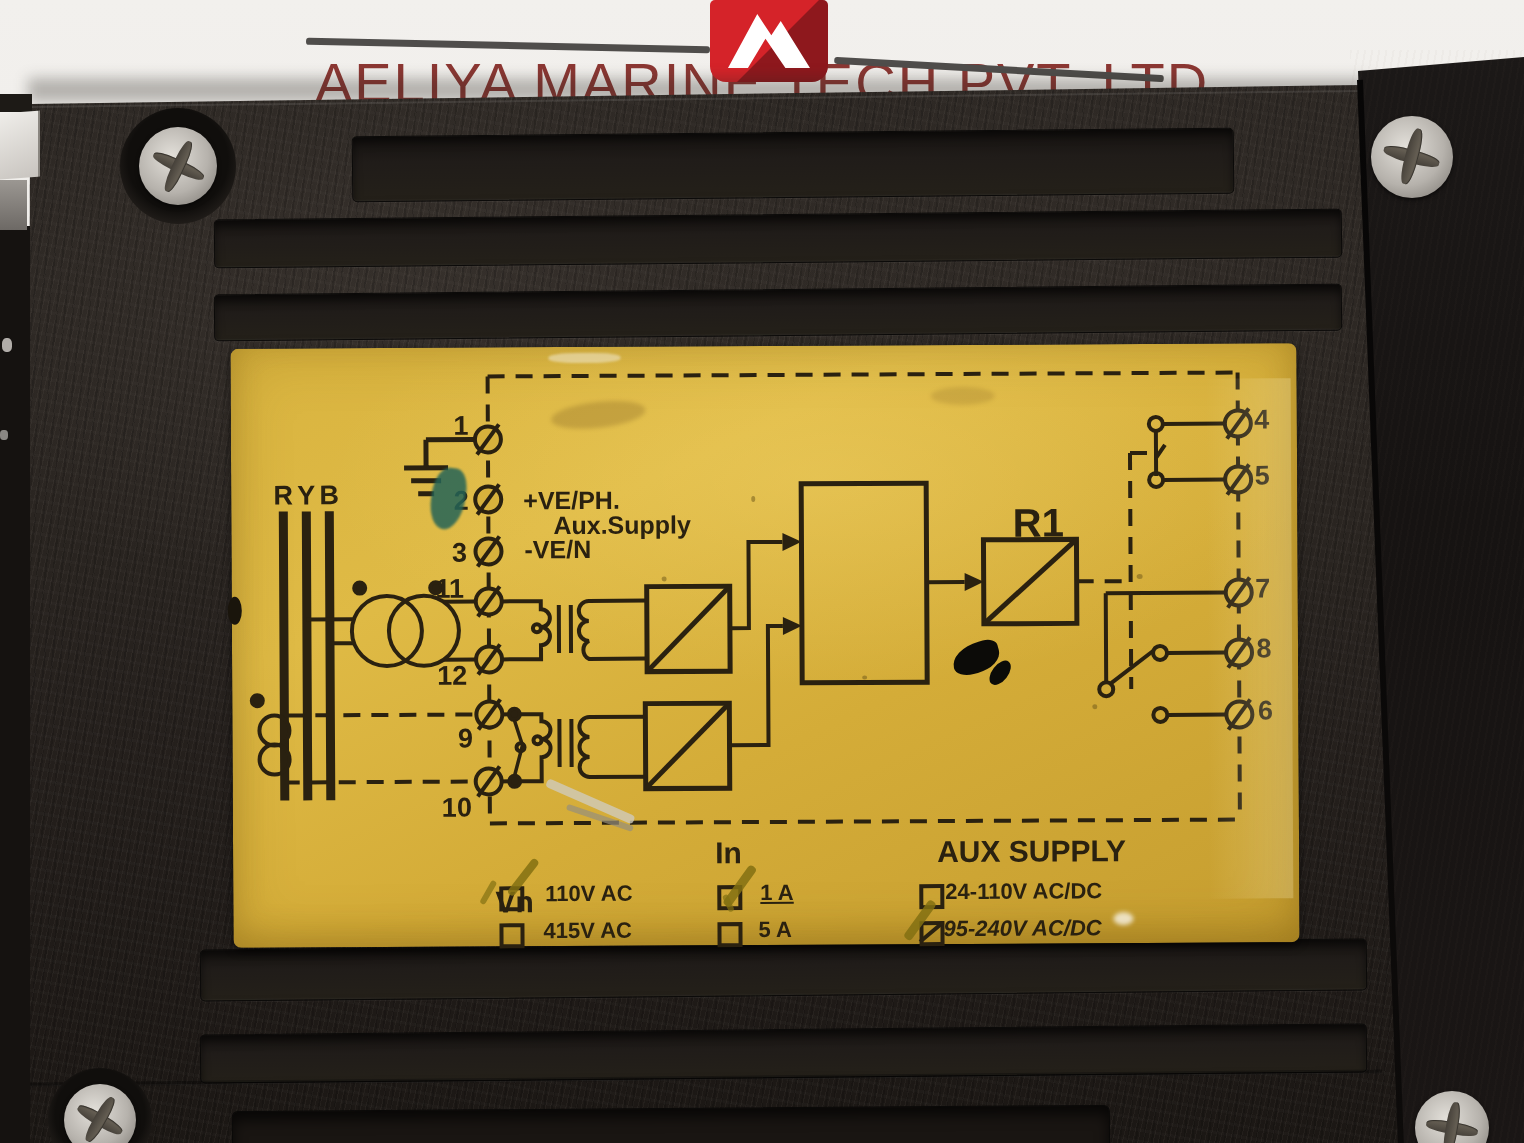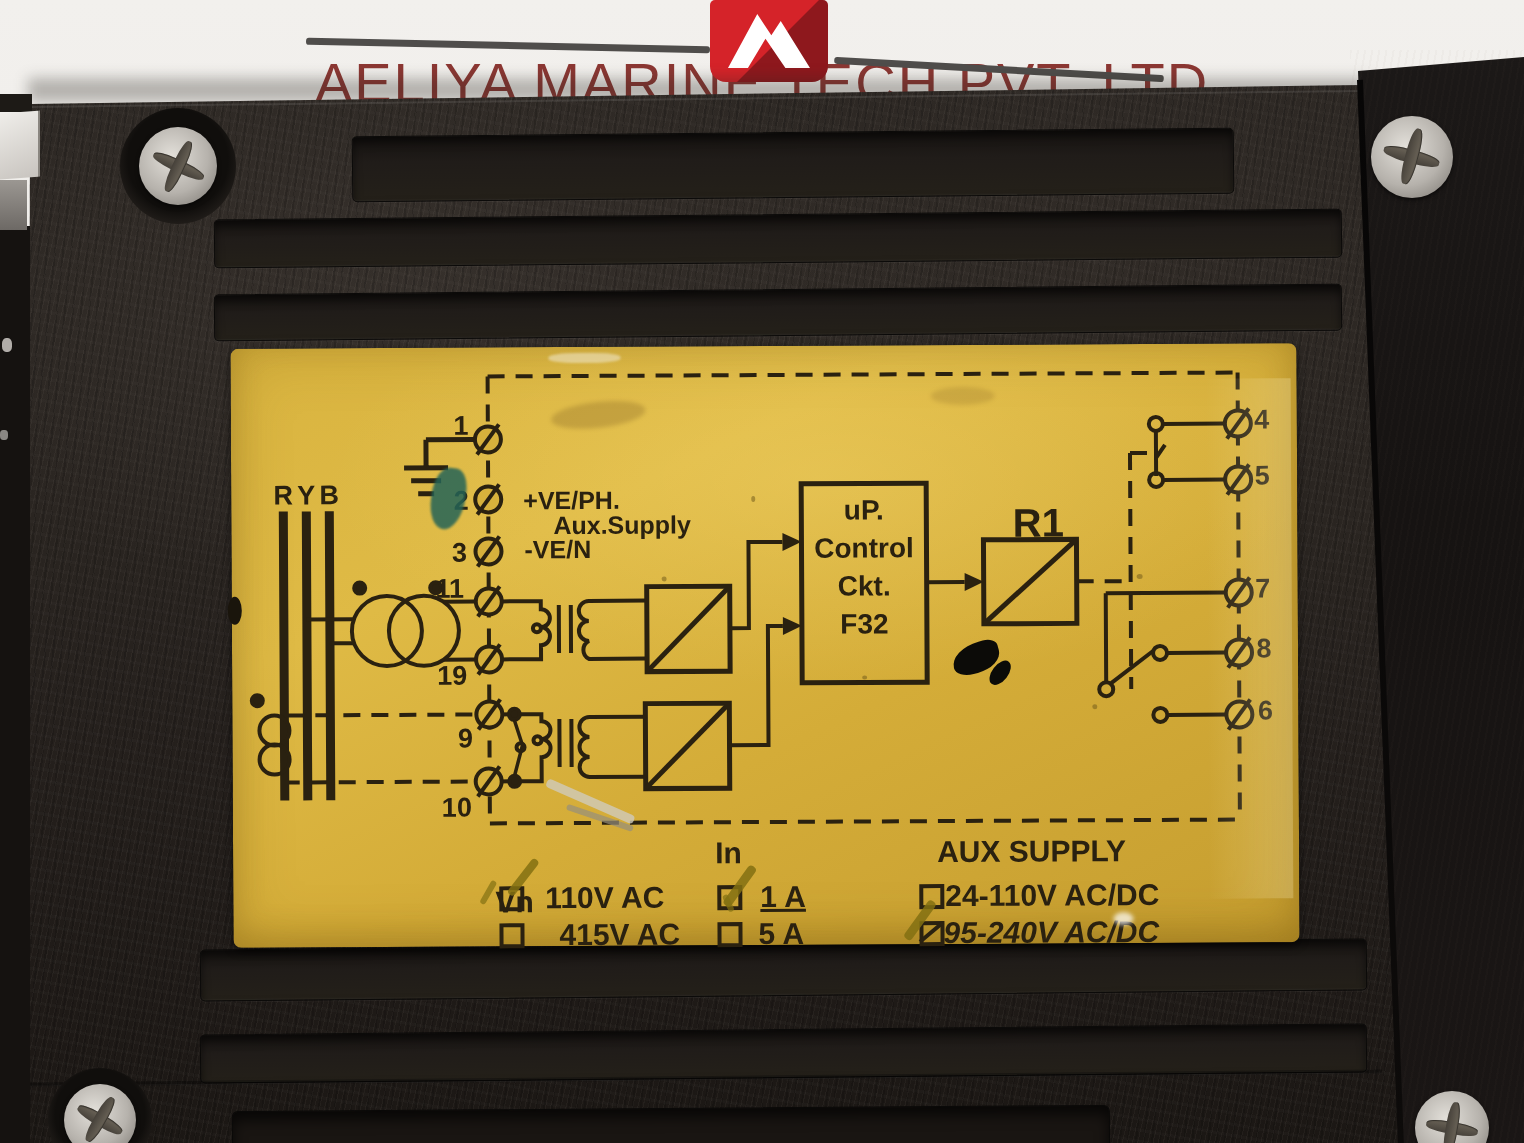--- a/index.html
+++ b/index.html
@@ -77,21 +77,21 @@
     box-shadow:0 3px 8px rgba(0,0,0,.55),inset 0 0 60px rgba(120,85,10,.28),inset 0 -12px 30px rgba(100,70,10,.25);}
   #rating-label svg{position:absolute;left:0;top:0;}
   .ptxt{position:absolute;color:#2a2110;font-weight:bold;white-space:nowrap;}
   .num{font-size:27px;width:36px;text-align:center;}
   .phase{font-size:27px;width:22px;text-align:center;}
   .small-t{font-size:25px;}
   #up-box-text{left:572px;top:146px;width:121px;text-align:center;font-size:28px;line-height:38px;}
   #relay-name{left:778px;top:156px;width:58px;text-align:center;font-size:40px;}
   #model-name{left:827px;top:418px;width:180px;font-size:44px;letter-spacing:1px;}
   .opt-title{font-size:30px;}
-  .opt-label{font-size:30px;}
+  .opt-label{font-size:22px;}
   .cb{position:absolute;width:17px;height:17px;border:4px solid #2a2110;background:transparent;}
   .cb.checked::after{content:'';position:absolute;left:-7px;top:5px;width:30px;height:4px;
     background:#2a2110;transform:rotate(-40deg);}
 
   
   .stain{position:absolute;}
   #stain-teal{left:200px;top:120px;width:34px;height:62px;background:#256457;opacity:.85;
     border-radius:50% 40% 60% 50%;transform:rotate(8deg);filter:blur(1px);}
   #stain-black{left:720px;top:298px;width:48px;height:30px;background:#0c0b08;
     border-radius:70% 30% 60% 40%;transform:rotate(-15deg);}
@@ -279,51 +279,45 @@
     </svg>
 
     <span class="ptxt phase" style="left:41px;top:132px;">R</span>
     <span class="ptxt phase" style="left:64px;top:132px;">Y</span>
     <span class="ptxt phase" style="left:87px;top:132px;">B</span>
 
     <span class="ptxt num" style="left:212px;top:63px;">1</span>
     <span class="ptxt num" style="left:212px;top:138px;">2</span>
     <span class="ptxt num" style="left:210px;top:190px;">3</span>
     <span class="ptxt num" style="left:200px;top:226px;">11</span>
-    <span class="ptxt num" style="left:202px;top:313px;">19</span>
+    <span class="ptxt num" style="left:202px;top:313px;">12</span>
     <span class="ptxt num" style="left:215px;top:376px;">9</span>
     <span class="ptxt num" style="left:206px;top:445px;">10</span>
 
     <span class="ptxt num" style="left:1013px;top:61px;">4</span>
     <span class="ptxt num" style="left:1013px;top:117px;">5</span>
     <span class="ptxt num" style="left:1013px;top:230px;">7</span>
     <span class="ptxt num" style="left:1014px;top:290px;">8</span>
     <span class="ptxt num" style="left:1015px;top:352px;">6</span>
 
     <span class="ptxt small-t" style="left:292px;top:139px;">+VE/PH.</span>
     <span class="ptxt small-t" style="left:322px;top:164px;">Aux.Supply</span>
     <span class="ptxt small-t" style="left:293px;top:188px;">-VE/N</span>
 
-    <div class="ptxt" id="up-box-text">
-      <div>uP.</div>
-      <div>Control</div>
-      <div>Ckt.</div>
-      <div>F32</div>
-    </div>
 
     <span class="ptxt" id="relay-name">R1</span>
 
     <span class="ptxt opt-title" style="left:262px;top:490px;margin-top:48px;">Vn</span>
     <span class="ptxt opt-title" style="left:482px;top:490px;">In</span>
     <span class="ptxt opt-title" style="left:704px;top:490px;">AUX SUPPLY</span>
 
     <div class="cb" style="left:266px;top:539px;"></div>
     <span class="ptxt opt-label" style="left:312px;top:534px;">110V AC</span>
     <div class="cb" style="left:266px;top:576px;"></div>
-    <span class="ptxt opt-label" style="left:310px;top:571px;margin-left:16px;">415V AC</span>
+    <span class="ptxt opt-label" style="left:310px;top:571px;">415V AC</span>
 
     <div class="cb" style="left:484px;top:539px;"></div>
     <span class="ptxt opt-label" style="left:527px;top:534px;text-decoration:underline;">1 A</span>
     <div class="cb" style="left:484px;top:576px;"></div>
     <span class="ptxt opt-label" style="left:525px;top:571px;">5 A</span>
 
     <div class="cb" style="left:686px;top:539px;"></div>
     <span class="ptxt opt-label" style="left:712px;top:534px;">24-110V AC/DC</span>
     <div class="cb checked" style="left:686px;top:576px;"></div>
     <span class="ptxt opt-label" style="left:710px;top:571px;font-style:italic;">95-240V AC/DC</span>

